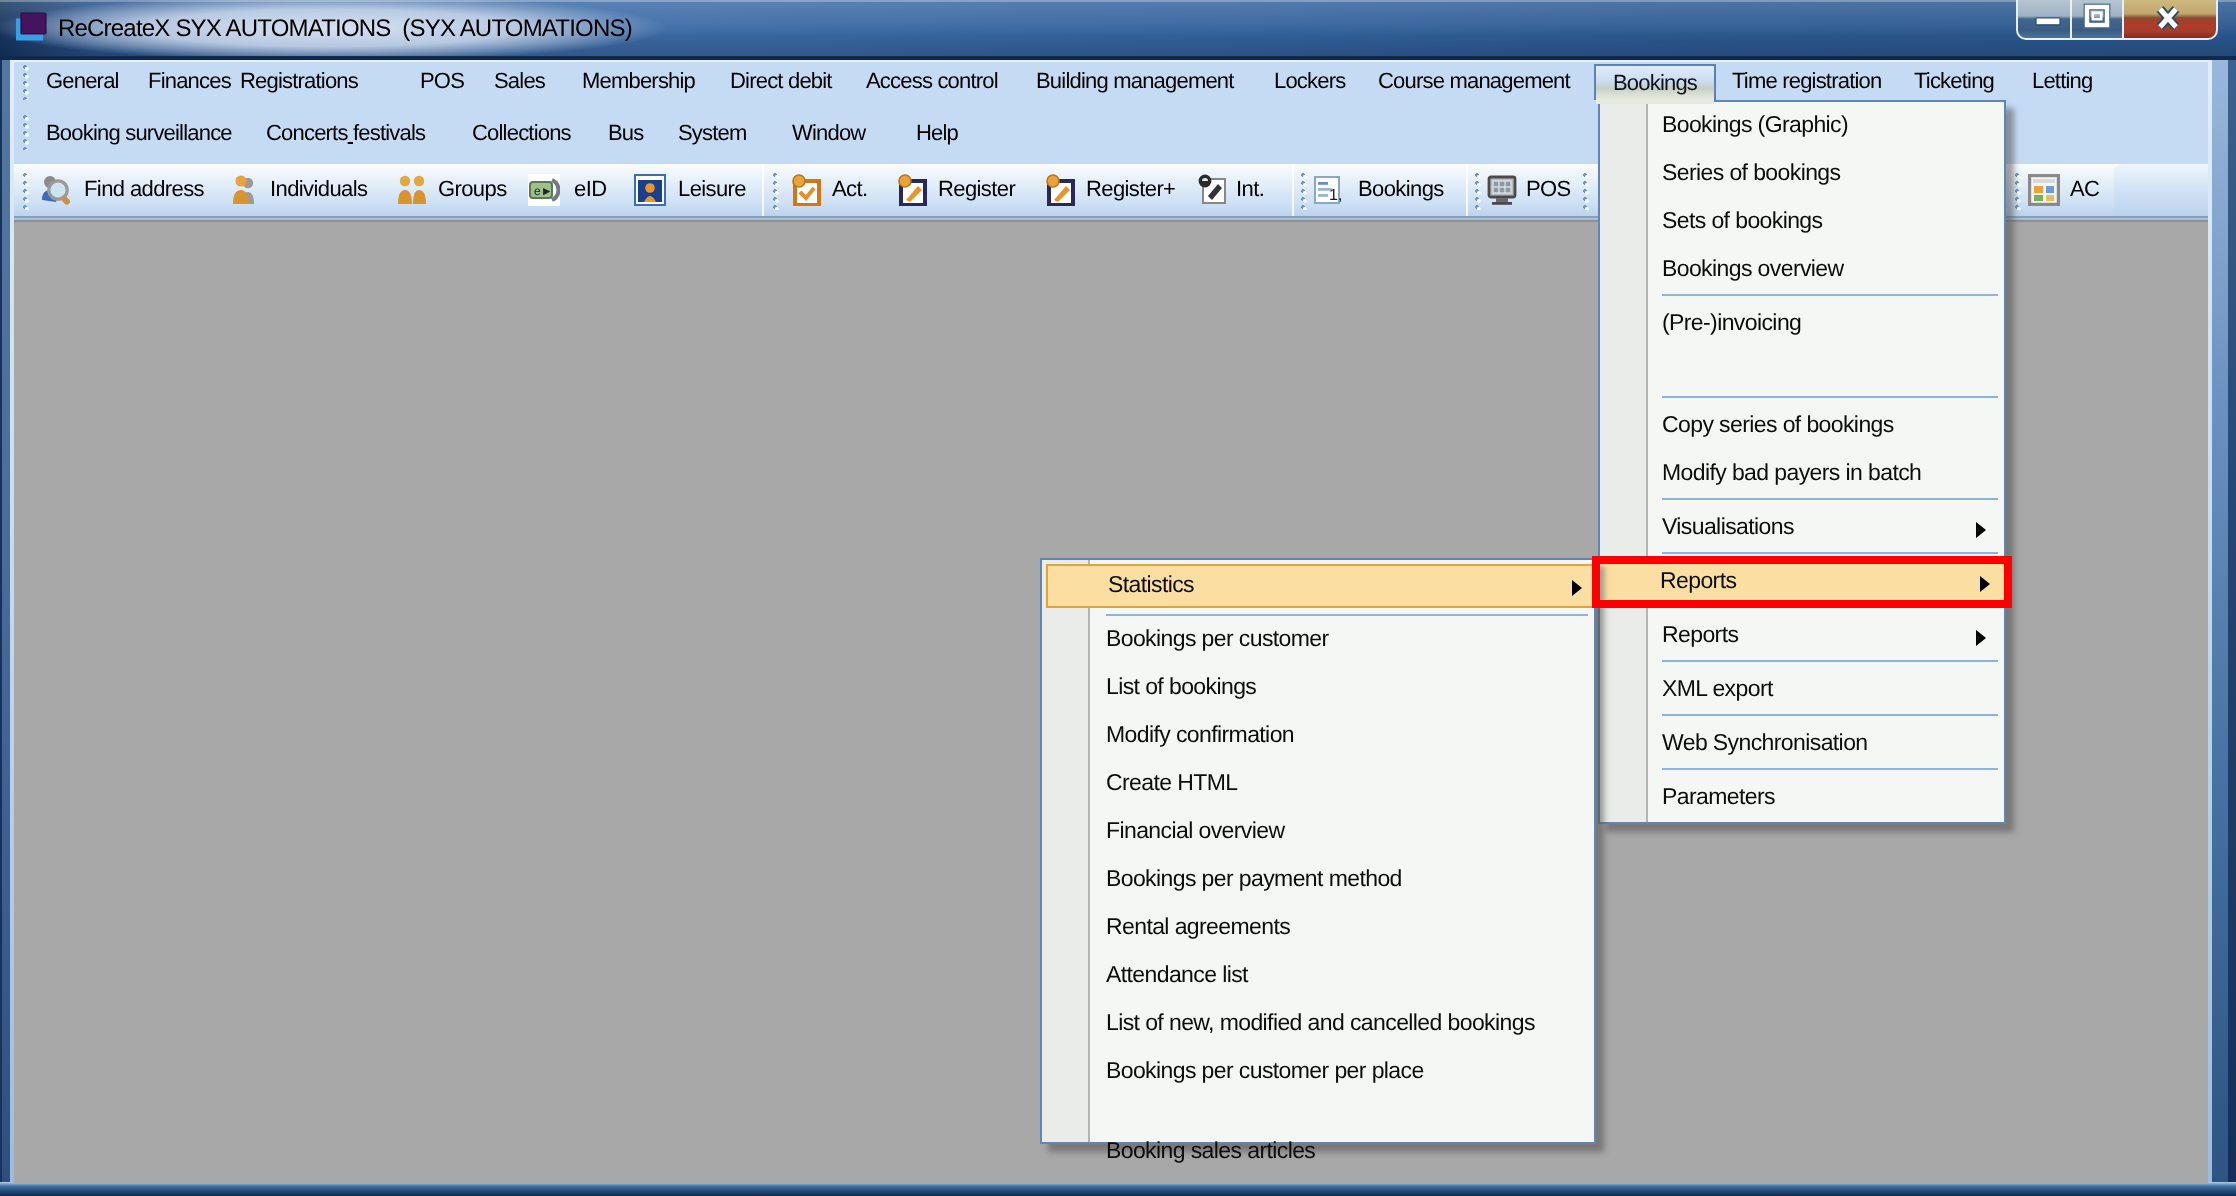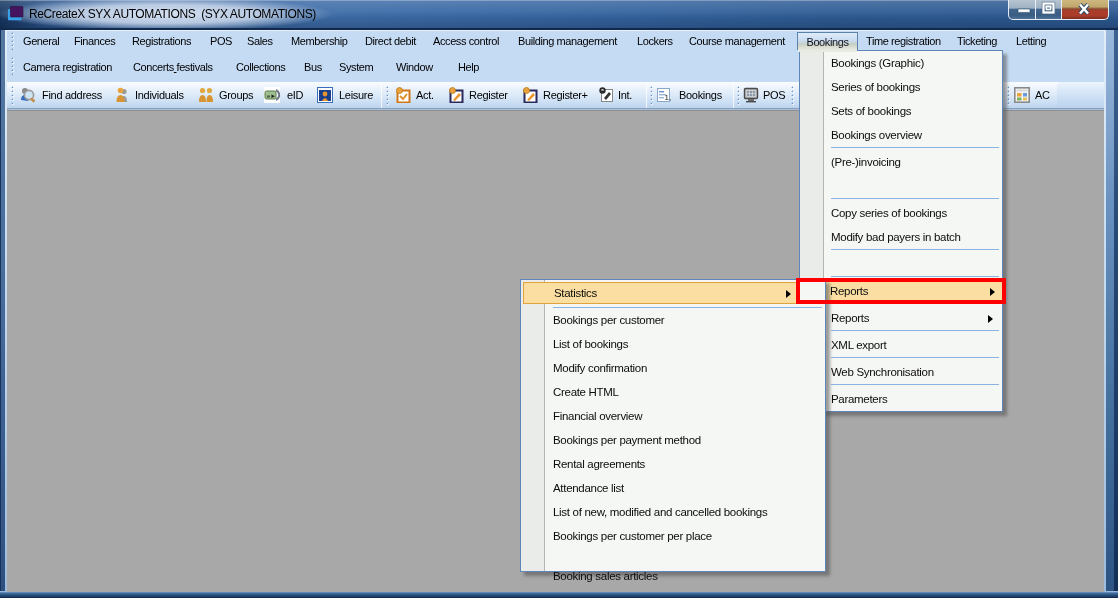--- a/index.html
+++ b/index.html
@@ -97,36 +97,36 @@
     <div class="in"></div>
     <div class="mid"></div>
     <div class="dk"></div>
   </div>
   <div class="abs" id="borderB"></div>
   <div class="abs" id="band"></div>
   <div class="abs" id="row1" style="left:0;top:29px;width:1118px;height:25px;">
     <div class="grip" style="left:11px;top:3px;height:18px;"></div>
     <span class="mitem" style="left:23px;">General</span>
     <span class="mitem" style="left:74px;">Finances</span>
-    <span class="mitem" style="left:132px;">Registrations</span>
+    <span class="mitem" style="left:120px;">Registrations</span>
     <span class="mitem" style="left:210px;">POS</span>
     <span class="mitem" style="left:247px;">Sales</span>
     <span class="mitem" style="left:291px;">Membership</span>
     <span class="mitem" style="left:365px;">Direct debit</span>
     <span class="mitem" style="left:433px;">Access control</span>
     <span class="mitem" style="left:518px;">Building management</span>
     <span class="mitem" style="left:637px;">Lockers</span>
     <span class="mitem" style="left:689px;">Course management</span>
     <span class="mitem" style="left:866px;">Time registration</span>
     <span class="mitem" style="left:957px;">Ticketing</span>
     <span class="mitem" style="left:1016px;">Letting</span>
   </div>
   <div class="abs" id="row2" style="left:0;top:55px;width:1118px;height:25px;">
     <div class="grip" style="left:11px;top:2px;height:18px;"></div>
-    <span class="mitem" style="left:23px;">Camera registration</span>
+    <span class="mitem" style="left:23px;">Booking surveillance</span>
     <span class="mitem" style="left:133px;">Concerts<u>&nbsp;</u>festivals</span>
     <span class="mitem" style="left:236px;">Collections</span>
     <span class="mitem" style="left:304px;">Bus</span>
     <span class="mitem" style="left:339px;">System</span>
     <span class="mitem" style="left:396px;">Window</span>
     <span class="mitem" style="left:458px;">Help</span>
   </div>
   <div class="abs" id="toolbar">
     <div class="raftline" style="left:374px;"></div>
     <div class="raftline" style="left:639px;"></div>
@@ -275,20 +275,24 @@
       <span class="txt">(Pre-)invoicing</span>
     </div>
     <div class="msep" style="top:147px;"></div>
     <div class="mrow" style="top:150px;">
       <span class="txt">Copy series of bookings</span>
     </div>
     <div class="mrow" style="top:174px;">
       <span class="txt">Modify bad payers in batch</span>
     </div>
     <div class="msep" style="top:198px;"></div>
+    <div class="mrow" style="top:201px;">
+      <span class="txt">Visualisations</span>
+      <span class="arrow"></span>
+    </div>
     <div class="msep" style="top:225px;"></div>
     <div class="mrow" style="top:228px;left:1px;width:202px;box-sizing:border-box;background:#fbdfa2;">
       <span class="txt" style="left:29px;">Reports</span>
       <span class="arrow"></span>
     </div>
     <div class="msep" style="top:252px;"></div>
     <div class="mrow" style="top:255px;">
       <span class="txt">Reports</span>
       <span class="arrow"></span>
     </div>
@@ -299,21 +303,21 @@
     <div class="msep" style="top:306px;"></div>
     <div class="mrow" style="top:309px;">
       <span class="txt">Web Synchronisation</span>
     </div>
     <div class="msep" style="top:333px;"></div>
     <div class="mrow" style="top:336px;">
       <span class="txt">Parameters</span>
     </div>
   </div>
 
-  <div class="menupanel" id="menu2" style="left:520px;top:279px;width:306px;height:293px;text-decoration:underline;">
+  <div class="menupanel" id="menu2" style="left:520px;top:279px;width:278px;height:293px;text-decoration:underline;">
     <div class="gutter"></div>
     <div class="mrow hl" style="top:2px;left:2px;width:274px;height:22px;line-height:21px;box-sizing:border-box;">
       <span class="txt" style="left:30px;">Statistics</span>
       <span class="arrow" style="top:7px;right:5px;"></span>
     </div>
     <div class="msep" style="top:27px;left:32px;"></div>
     <div class="mrow" style="top:28px;">
       <span class="txt" style="left:31px;">Bookings per customer</span>
     </div>
     <div class="mrow" style="top:52px;">

